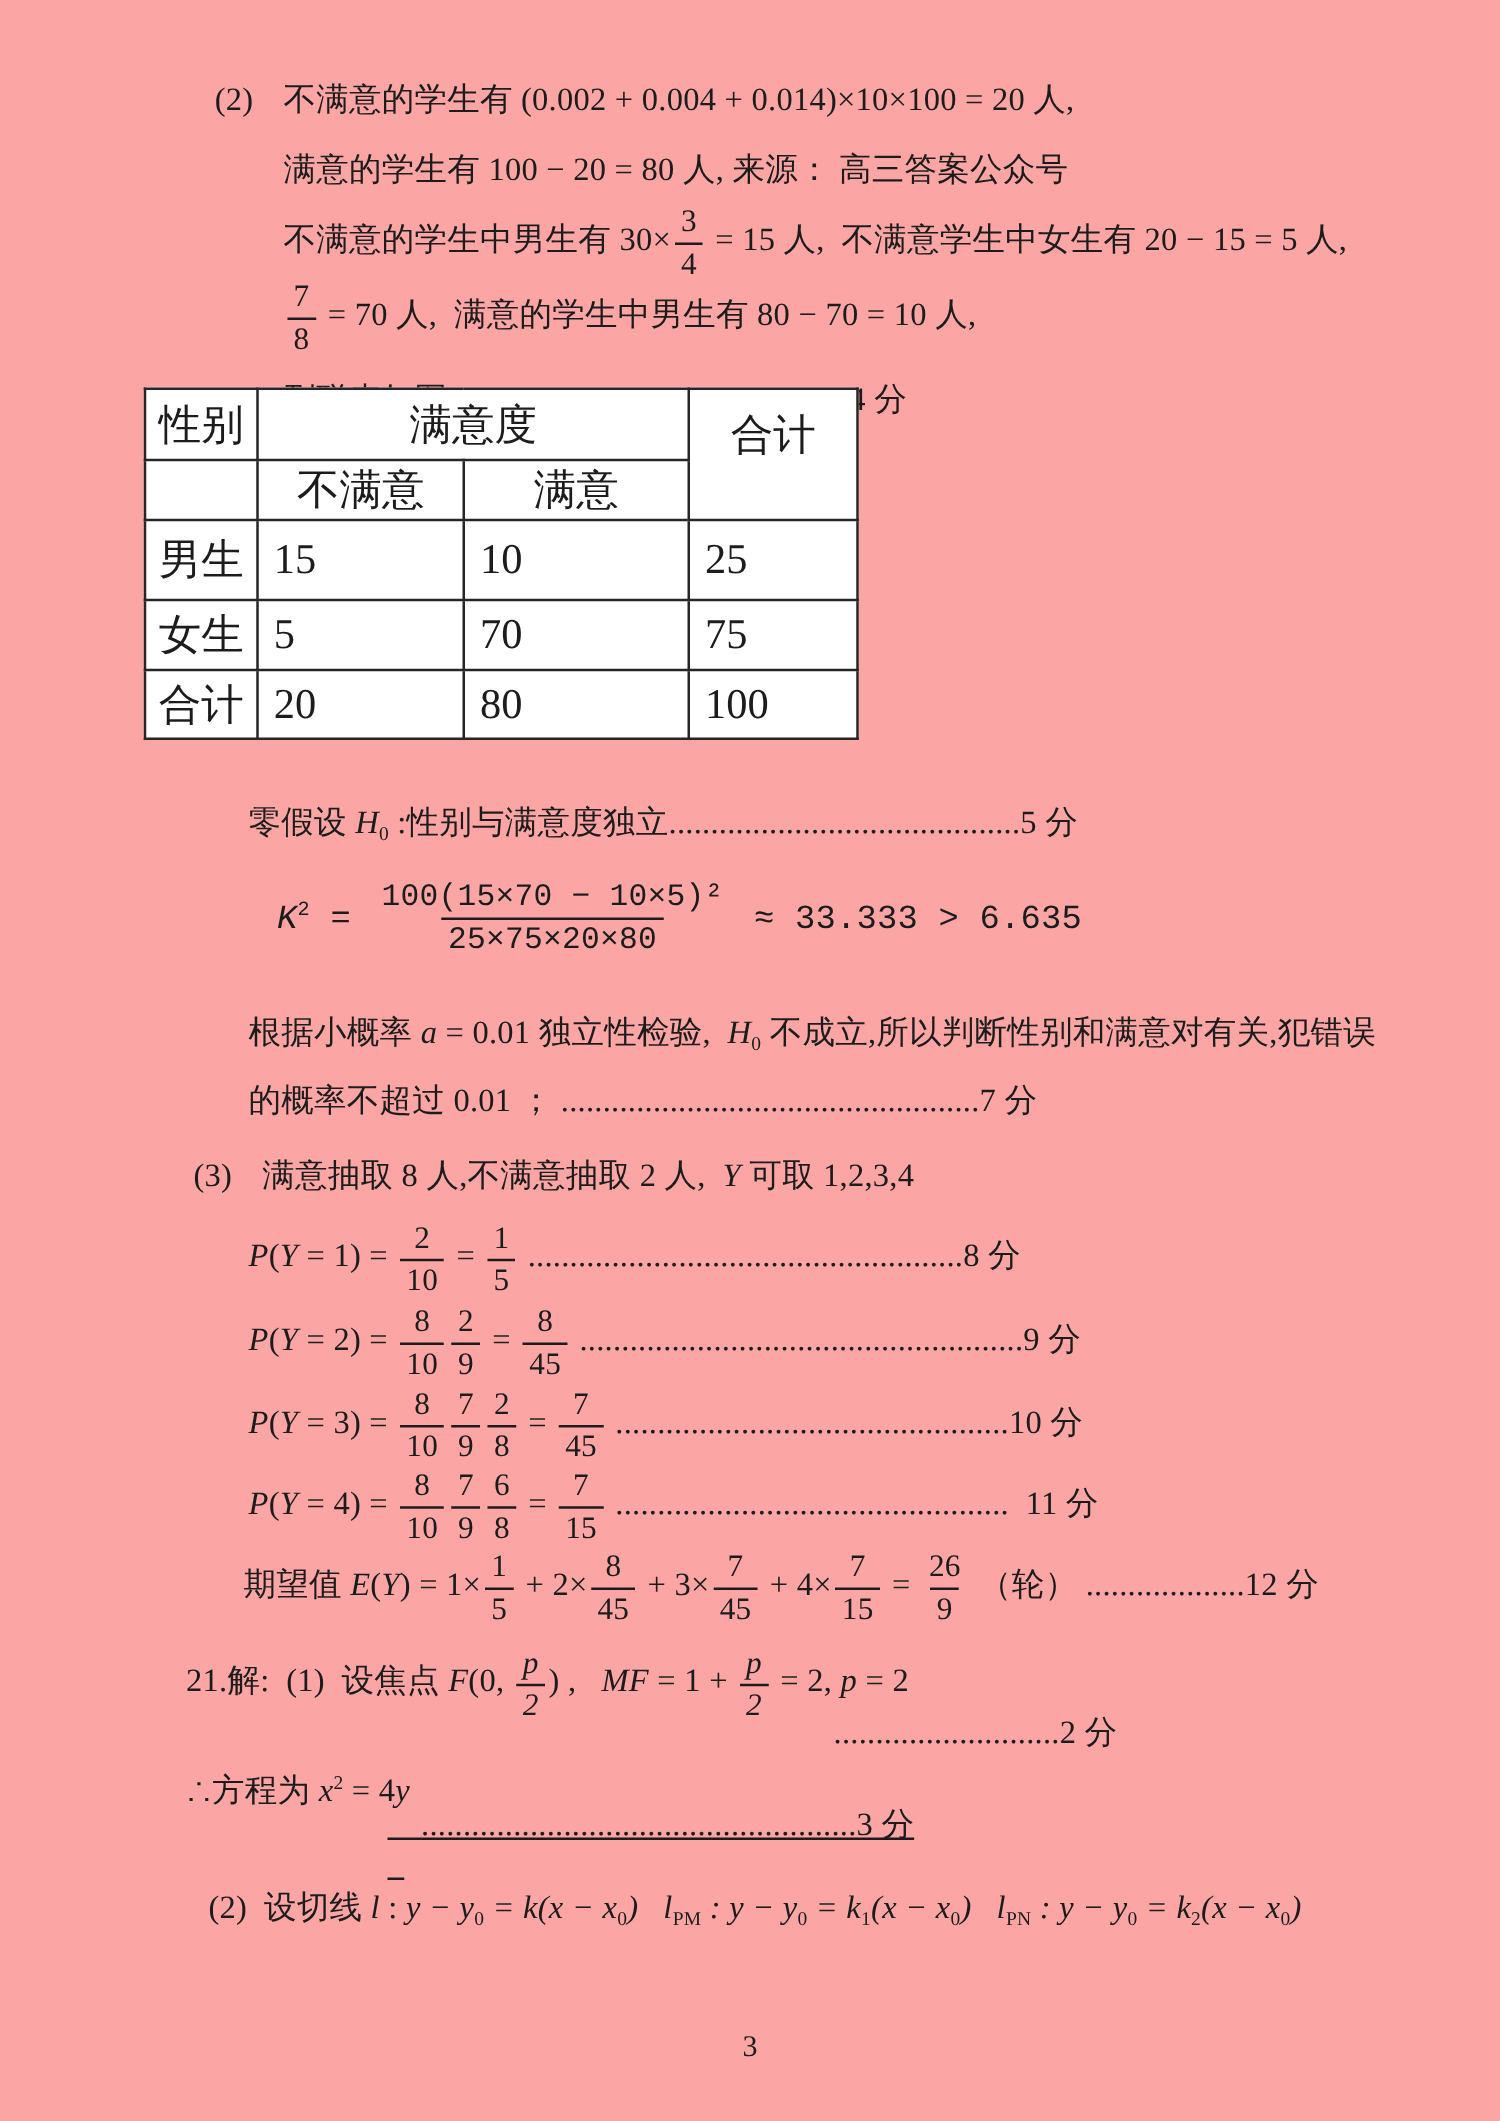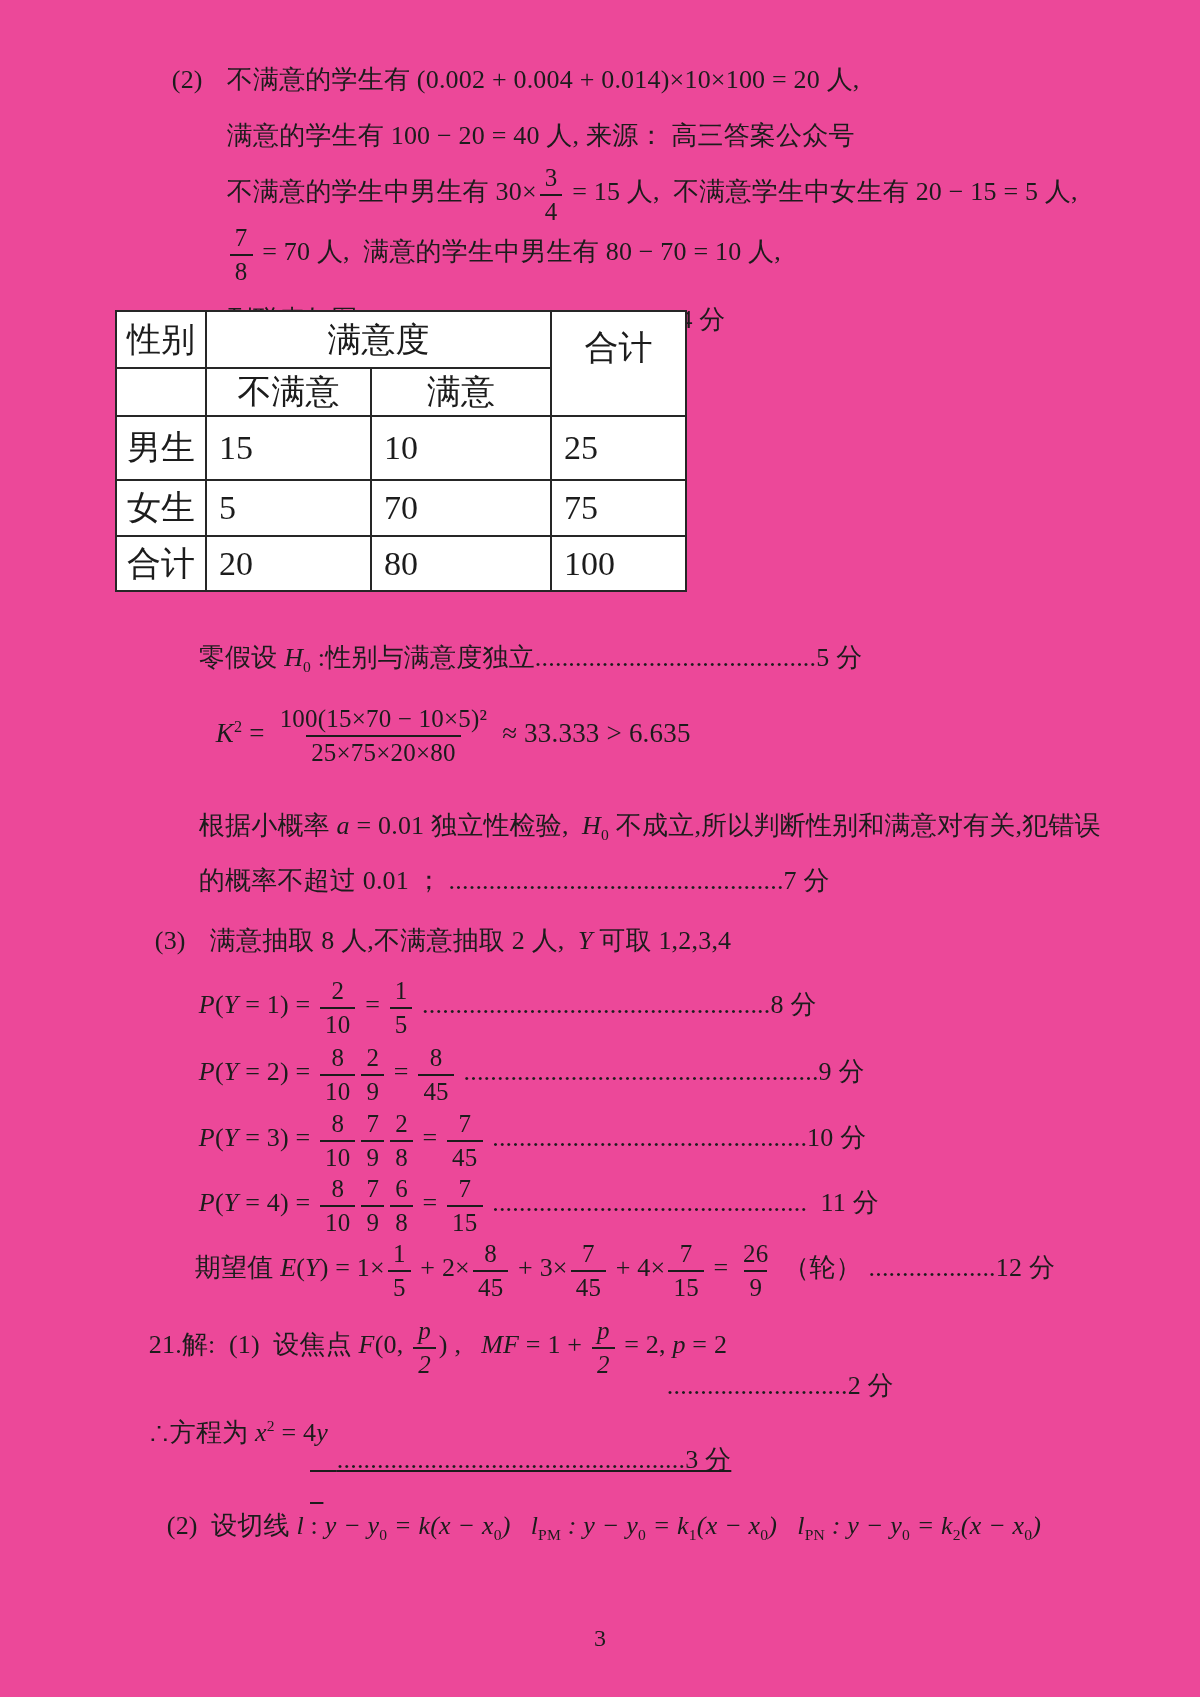--- a/index.html
+++ b/index.html
@@ -5,21 +5,21 @@
   * { margin:0; padding:0; box-sizing:border-box; }
   html,body { background:#ffffff; }
   body {
     font-family:"Liberation Serif","DejaVu Serif",serif;
     color:#1c1c1c;
   }
   .page {
     position:relative;
     width:1200px;
     height:1697px;
-    background:#ec4899;
+    background:#fca5a5;
     overflow:hidden;
   }
   .line {
     position:absolute;
     font-size:26px;
     white-space:pre;
     letter-spacing:0.2px;
   }
   .plabel { margin-right:24px; }
   .it { font-style:italic; }
@@ -69,21 +69,21 @@
 </head>
 <body>
 
 <div class="page">
 
   <div class="line" style="left:145px; top:32px;">
     <span class="plabel">(2)</span><span><span>不满意的学生有 (0.002 + 0.004 + 0.014)×10×100 = 20 人,</span></span>
   </div>
 
   <div class="line" style="left:200px; top:88px;">
-    <span><span>满意的学生有 100 − 20 = 40 人, 来源： 高三答案公众号</span></span>
+    <span><span>满意的学生有 100 − 20 = 80 人, 来源： 高三答案公众号</span></span>
   </div>
 
   <div class="line" style="left:200px; top:132px;">
     <span><span>不满意的学生中男生有 30×</span><span class="frac"><span class="num">3</span><span class="den">4</span></span><span> = 15 人,  不满意学生中女生有 20 − 15 = 5 人,</span></span>
   </div>
 
   <div class="line" style="left:200px; top:192px;">
     <span><span class="frac"><span class="num">7</span><span class="den">8</span></span><span> = 70 人,  满意的学生中男生有 80 − 70 = 10 人,</span></span>
   </div>
 
@@ -127,21 +127,21 @@
       <td class="numcell">80</td>
       <td class="numcell">100</td>
     </tr>
   </tbody>
     </table>
 
   <div class="line" style="left:172px; top:610px;">
     <span><span>零假设 </span><span class="it">H</span><sub>0</sub><span> :性别与满意度独立..........................................5 分</span></span>
   </div>
 
-  <div class="line" style="left:188px; top:672px; font-size:27px;">
+  <div class="line" style="left:156px; top:672px; font-size:27px;font-family:Liberation Mono, monospace;">
     <span><span class="it">K</span><sup>2</sup><span> = </span><span class="frac"><span class="num">100(15×70 − 10×5)²</span><span class="den">25×75×20×80</span></span><span> ≈ 33.333 &gt; 6.635</span></span>
   </div>
 
   <div class="line" style="left:172px; top:778px;">
     <span><span>根据小概率 </span><span class="it">a</span><span> = 0.01 独立性检验,  </span><span class="it">H</span><sub>0</sub><span> 不成立,所以判断性别和满意对有关,犯错误</span></span>
   </div>
 
   <div class="line" style="left:172px; top:833px;">
     <span><span>的概率不超过 0.01 ； ..................................................7 分</span></span>
   </div>

